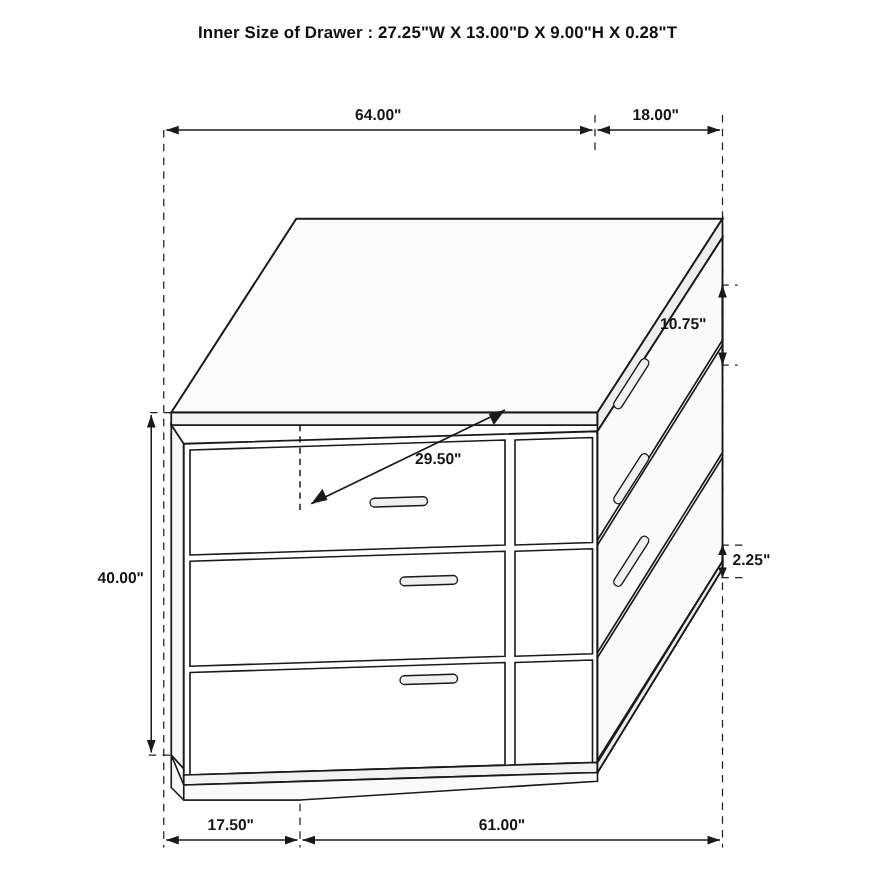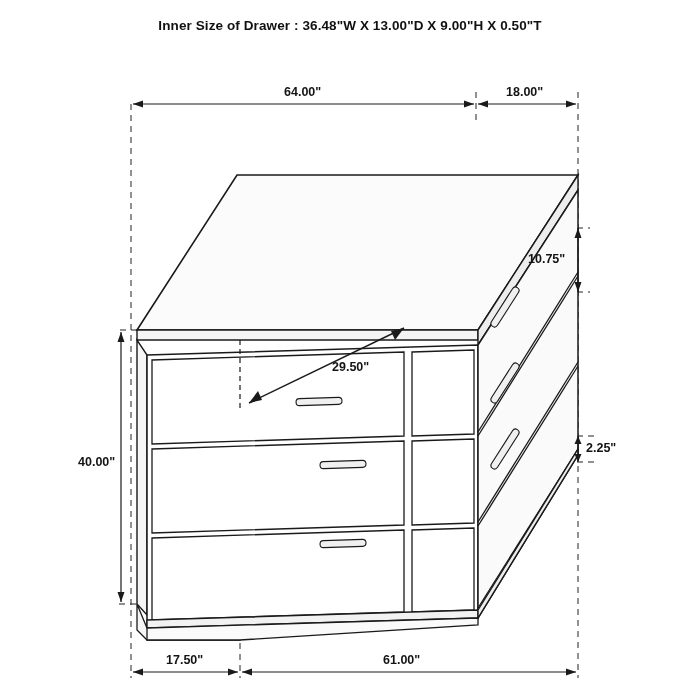--- a/index.html
+++ b/index.html
@@ -42,21 +42,21 @@
     font-weight: bold;
     color: #141414;
     white-space: nowrap;
   }
 </style>
 </head>
 <body>
 
 <div id="stage">
 
-  <div class="title">Inner Size of Drawer : 36.48"W X 13.00"D X 9.00"H X 0.50"T</div>
+  <div class="title">Inner Size of Drawer : 27.25"W X 13.00"D X 9.00"H X 0.28"T</div>
 
   <svg class="diagram" width="700" height="700" viewBox="0 0 700 700">
 
     <g stroke="#222" stroke-width="1" fill="none" stroke-dasharray="6,5">
       <line x1="131" y1="104" x2="131" y2="678"></line>
       <line x1="240" y1="632" x2="240" y2="678"></line>
       <line x1="476" y1="92" x2="476" y2="120"></line>
       <line x1="578" y1="92" x2="578" y2="678"></line>
       <line x1="137" y1="330" x2="118" y2="330"></line>
       <line x1="147" y1="604" x2="118" y2="604"></line>

